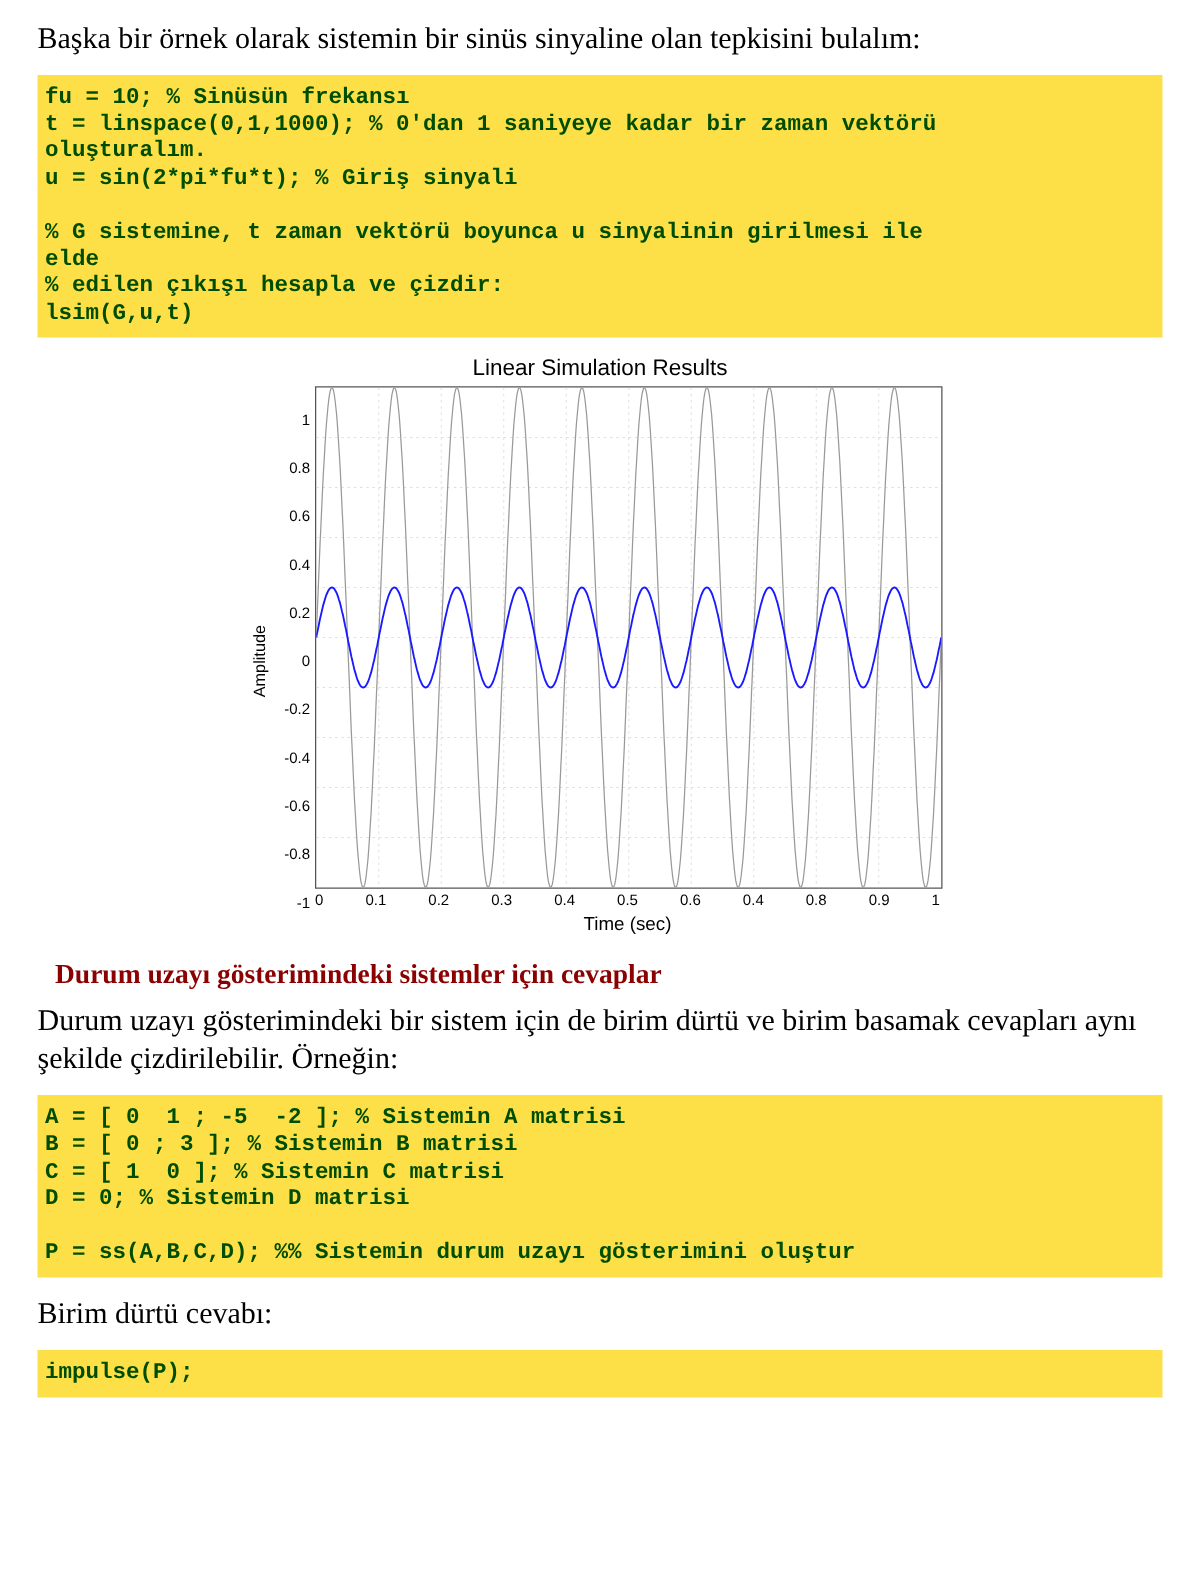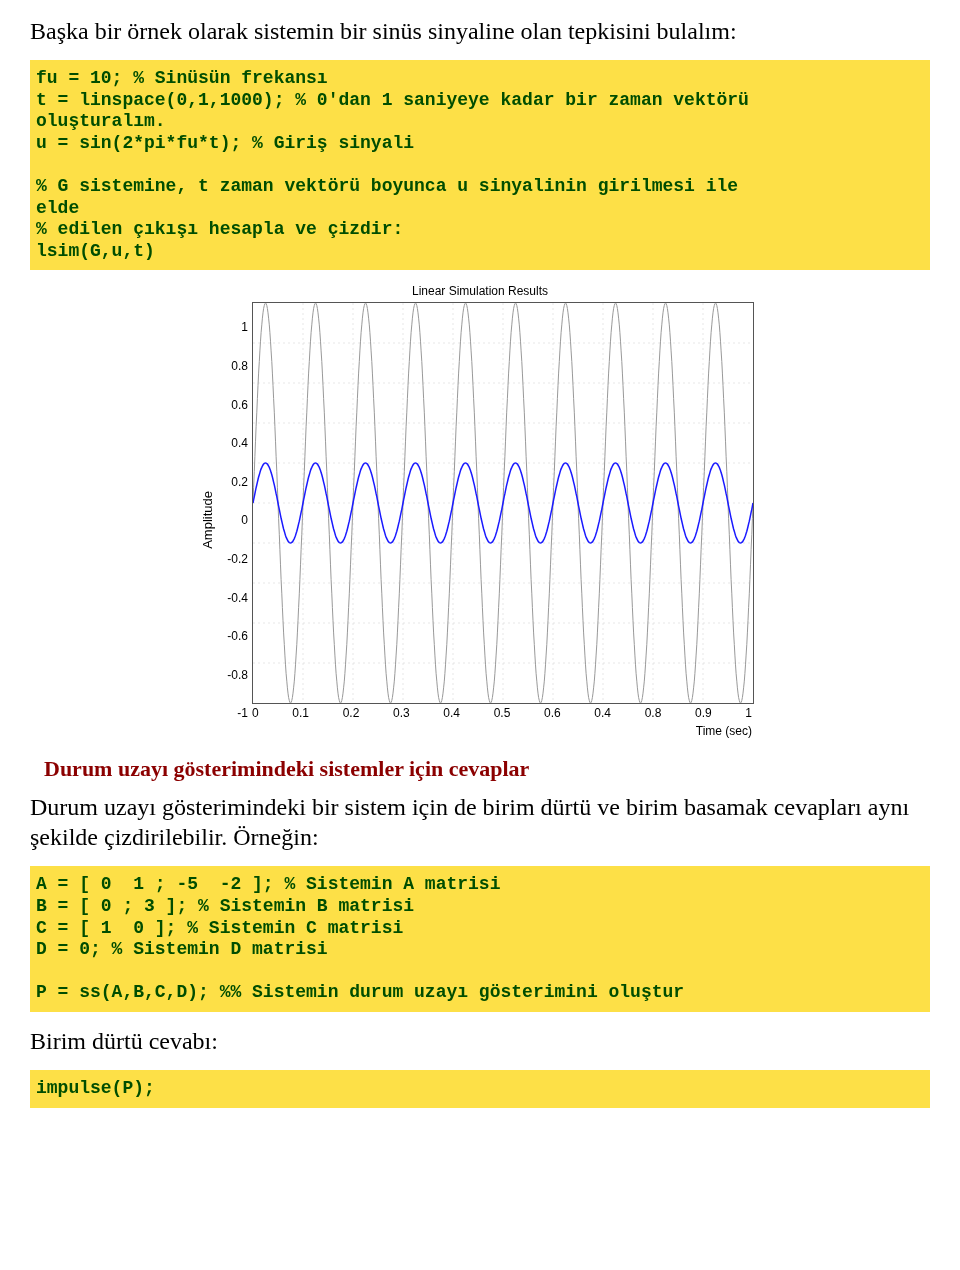--- a/index.html
+++ b/index.html
@@ -40,21 +40,21 @@
     justify-content: center;
     margin: 10px 0 18px 0;
   }
   .chart-box {
     width: 560px;
     position: relative;
   }
   .chart-title {
     text-align: center;
     font-family: Arial, sans-serif;
-    font-size: 12px;
+    font-size: 18px;
     margin-bottom: 4px;
   }
   .axis-row {
     display: flex;
     align-items: center;
   }
   .ylabel {
     writing-mode: vertical-rl;
     transform: rotate(180deg);
     font-family: Arial, sans-serif;
@@ -85,22 +85,22 @@
     display: flex;
     justify-content: space-between;
     font-family: Arial, sans-serif;
     font-size: 12px;
     width: 500px;
     margin-left: 0;
     margin-top: 2px;
   }
   .xlabel {
     font-family: Arial, sans-serif;
-    font-size: 12px;
-    text-align: right;
+    font-size: 15px;
+    text-align: center;
     width: 500px;
     margin-top: 4px;
   }
 </style>
 </head>
 <body>
 
 <div class="page">
 
   <div class="prose">Başka bir örnek olarak sistemin bir sinüs sinyaline olan tepkisini bulalım:</div>

